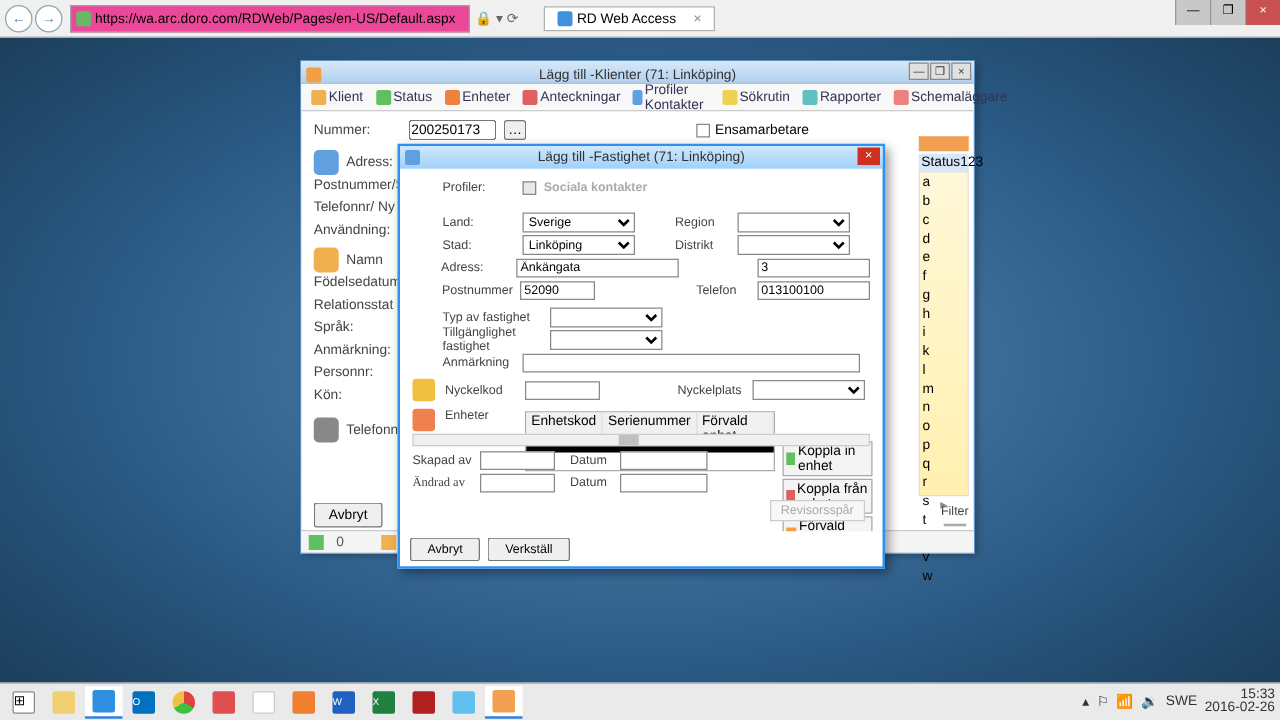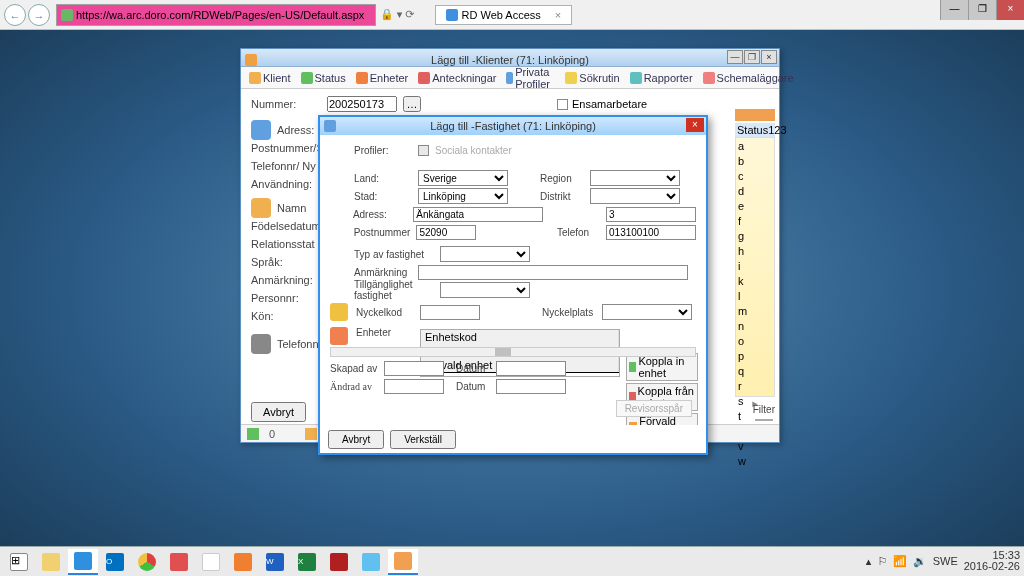--- a/index.html
+++ b/index.html
@@ -43,21 +43,21 @@
   .dialog .titlebar .close { position:absolute; right:2px; top:1px; width:18px; height:14px; background:#d03020; color:#fff; text-align:center; line-height:13px; font-size:10px; }
   .dialog .content { position:absolute; top:18px; left:0; right:0; bottom:28px; padding:6px 10px; overflow:hidden; }
   .dialog .content .row { display:flex; align-items:center; height:18px; gap:6px; }
   .dialog .content .lbl { width: 58px; color:#444; font-size:10px; }
   .dialog .content .lbl2 { width: 44px; color:#444; font-size:10px; }
   .dialog input[type=text] { height:15px; border:1px solid #888; padding:0 2px; font-size:10px; background:#fff; }
   .dialog select { height:16px; border:1px solid #888; font-size:10px; background:#fff; }
   .dialog .sect-ic { width:18px; height:18px; border-radius:3px; margin-right:2px; flex:none; }
   .dialog .chk { width:11px; height:11px; border:1px solid #888; display:inline-block; }
   .dialog .grid { height:48px; border:1px solid #aaa; background:#fff; margin-top:2px; }
-  .dialog .grid .gh { display:flex; background:#f0f0f0; border-bottom:1px solid #000000; font-size:9px;flex-direction:column; }
+  .dialog .grid .gh { display:flex; background:#f0f0f0; border-bottom:6px solid #000000; font-size:9px; }
   .dialog .grid .gh div { flex:1; padding:1px 4px; border-right:1px solid #ddd; }
   .dialog .sidebtns { position:absolute; right:8px; top:218px; width:72px; display:flex; flex-direction:column; gap:2px; }
   .dialog .sidebtns button { font-size:9px; padding:1px 2px; text-align:left; display:flex; align-items:center; gap:2px; background:#f4f4f4; border:1px solid #aaa; }
   .dialog .scroll { height:10px; background:#f0f0f0; border:1px solid #ccc; margin-top:2px; position:relative; }
   .dialog .scroll .thumb { position:absolute; left:45%; width:16px; height:8px; background:#c0c0c0; }
   .dialog .footer { position:absolute; bottom:4px; left:8px; display:flex; gap:6px; }
   .dialog .footer button { padding:2px 12px; font-size:10px; }
   .dialog .revisorer { position:absolute; bottom:36px; right:14px; padding:2px 8px; color:#aaa; border:1px solid #ccc; background:#f8f8f8; font-size:10px; }
 
   
@@ -124,21 +124,21 @@
     <div class="tb">
         <span class="ic" style="background:#f08040;"></span>
         <span>Enheter</span>
       </div>
     <div class="tb">
         <span class="ic" style="background:#e06060;"></span>
         <span>Anteckningar</span>
       </div>
     <div class="tb">
         <span class="ic" style="background:#60a0e0;"></span>
-        <span>Privata Profiler</span>
+        <span>Profiler Kontakter</span>
       </div>
     <div class="tb">
         <span class="ic" style="background:#f0d050;"></span>
         <span>Sökrutin</span>
       </div>
     <div class="tb">
         <span class="ic" style="background:#60c0c0;"></span>
         <span>Rapporter</span>
       </div>
     <div class="tb">
@@ -251,21 +251,21 @@
   <div class="titlebar">
     <span style="position:absolute;left:4px;width:12px;height:12px;background:#60a0e0;border-radius:2px;"></span>
     <span>Lägg till -Fastighet (71: Linköping)</span>
     <div class="close">×</div>
   </div>
   <div class="content">
     <div class="row">
       <span style="width:18px;"></span>
       <span class="lbl">Profiler:</span>
       <span class="chk" style="background:#e8e8e8;"></span>
-      <span style="color:#aaa;font-size:10px;">Sociala kontakter</span>
+      <span style="color:#aaa;font-size:10px;font-weight:bold;">Sociala kontakter</span>
     </div>
     <div style="height:4px;"></div>
     <div style="height:6px;"></div>
     <div class="row">
       <span style="width:18px;"></span>
       <span class="lbl">Land:</span>
       <select style="width:90px;"><option>Sverige</option></select>
       <span style="width:20px;"></span>
       <span class="lbl2">Region</span>
       <select style="width:90px;"><option></option></select>
@@ -294,27 +294,27 @@
       <input type="text" style="width: 90px;" value="013100100">
     </div>
     <div style="height:4px;"></div>
     <div class="row">
       <span style="width:18px;"></span>
       <span class="lbl" style="width:80px;">Typ av fastighet</span>
       <select style="width:90px;"><option></option></select>
     </div>
     <div class="row">
       <span style="width:18px;"></span>
+      <span class="lbl" style="width:80px;">Tillgänglighet fastighet</span>
+      <select style="width:90px;"><option></option></select>
+    </div>
+    <div class="row">
+      <span style="width:18px;"></span>
       <span class="lbl">Anmärkning</span>
       <input type="text" style="width: 270px;">
-    </div>
-    <div class="row">
-      <span style="width:18px;"></span>
-      <span class="lbl" style="width:80px;">Tillgänglighet fastighet</span>
-      <select style="width:90px;"><option></option></select>
     </div>
     <div style="height:4px;"></div>
     <div class="row">
       <span class="sect-ic" style="background:#f0c040;"></span>
       <span class="lbl">Nyckelkod</span>
       <input type="text" style="width: 60px;">
       <span style="width:50px;"></span>
       <span class="lbl2" style="width:54px;">Nyckelplats</span>
       <select style="width:90px;"><option></option></select>
     </div>

